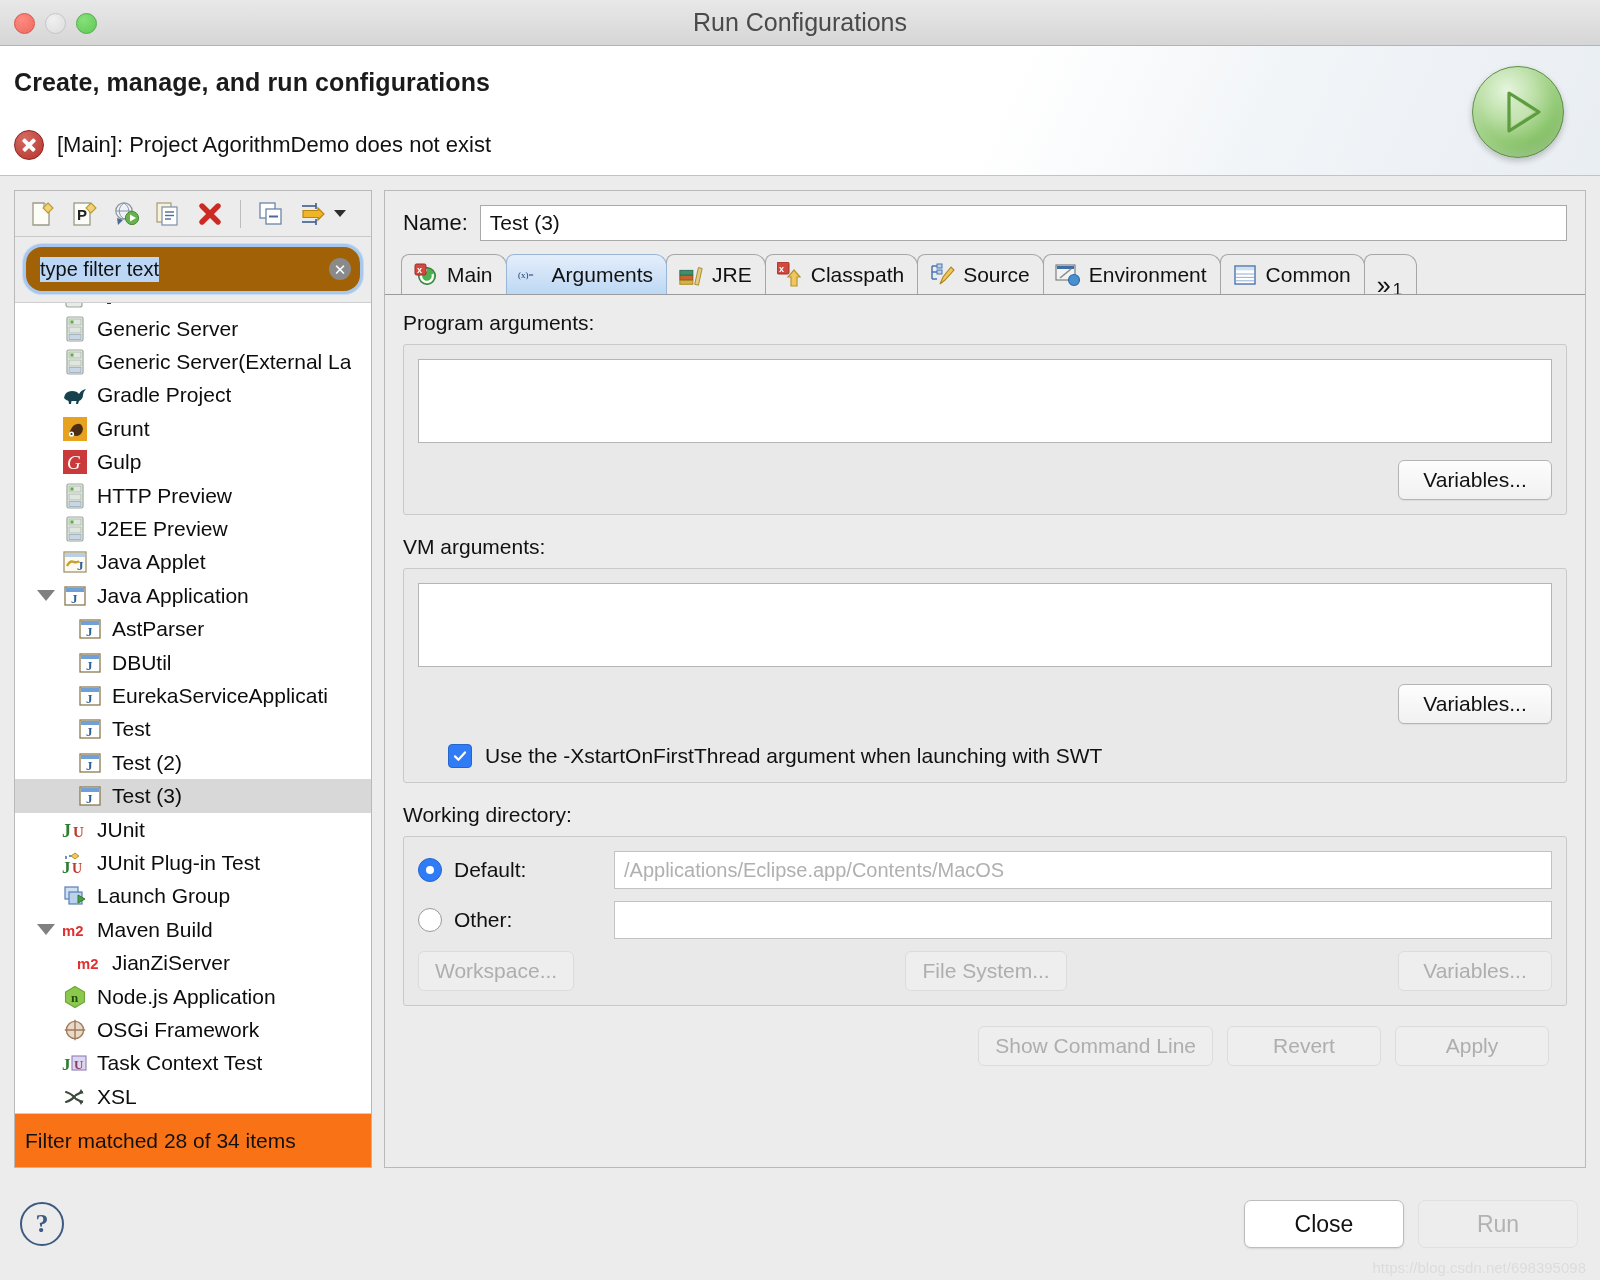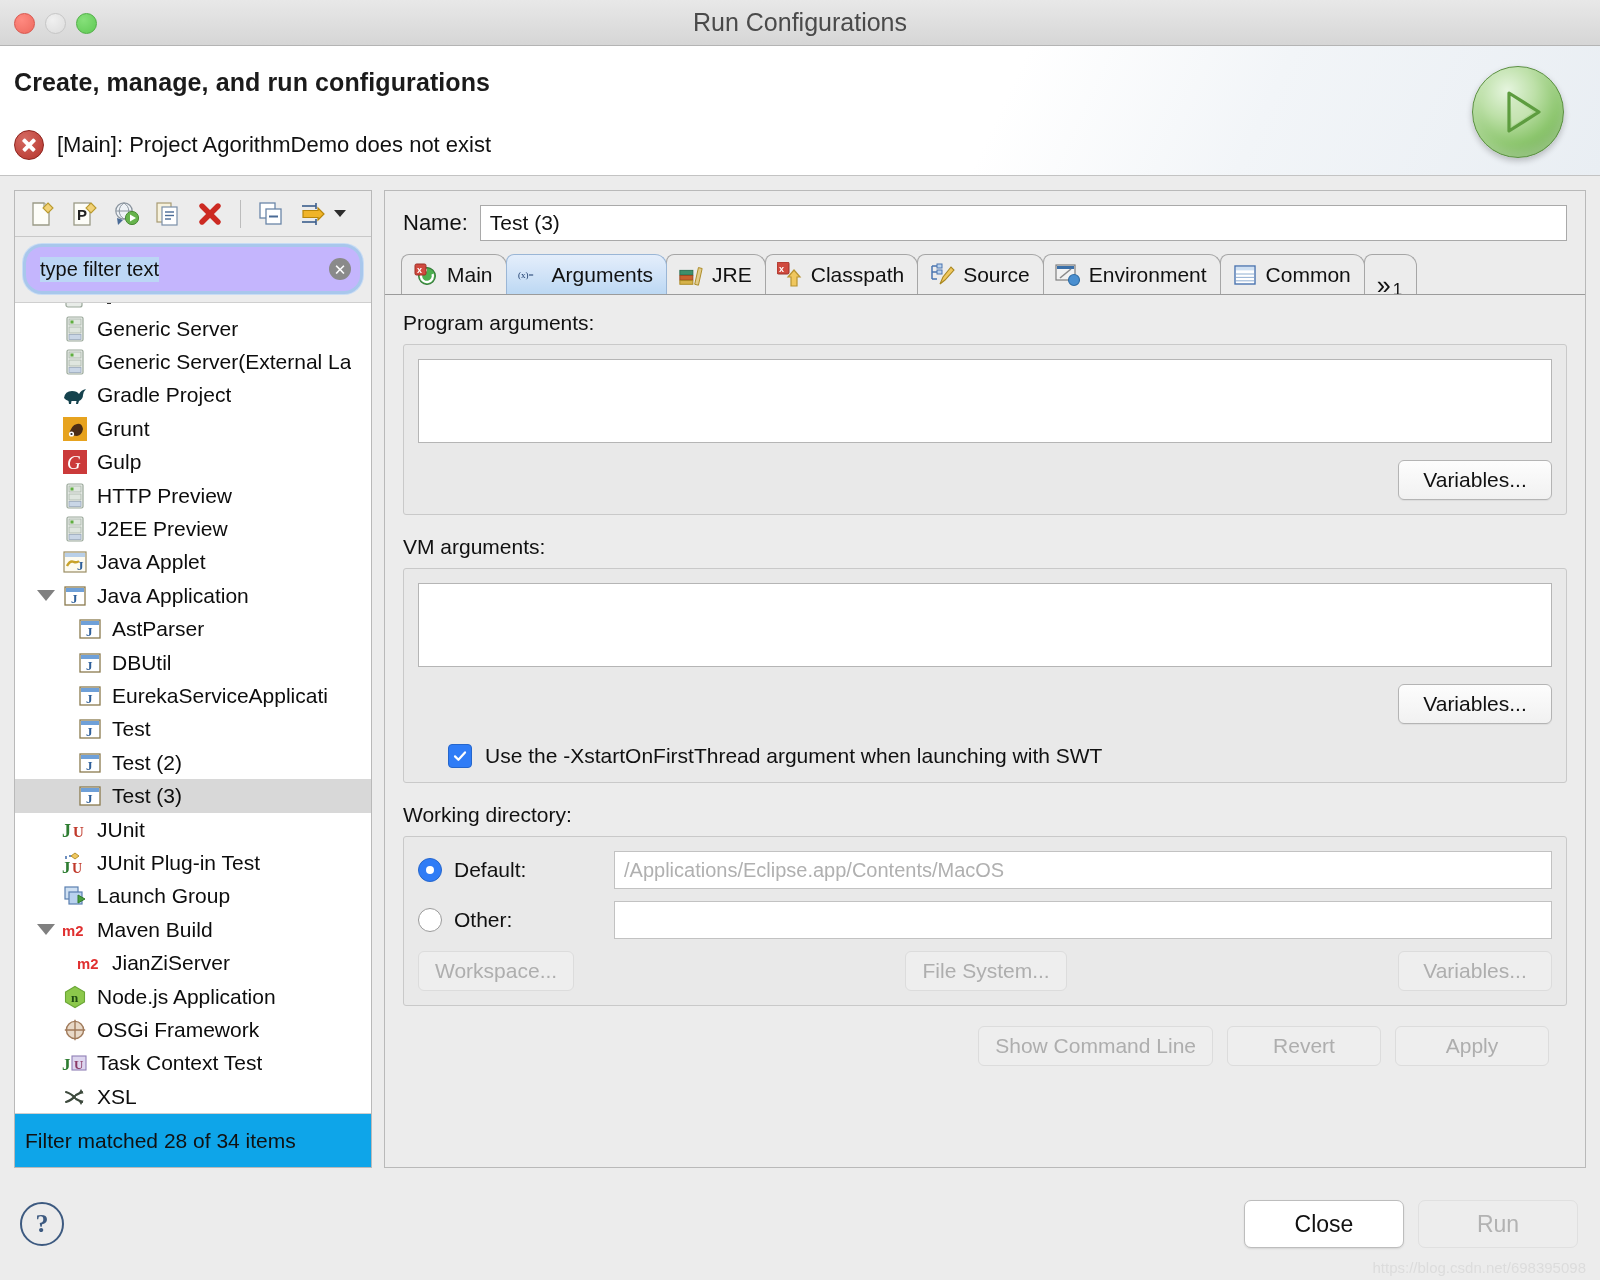--- a/index.html
+++ b/index.html
@@ -121,21 +121,21 @@
     border-top: 7px solid #2d2d2d;
   }
 
   .filter-wrap {
     padding: 7px 8px 8px 8px;
     background: #ececec;
   }
   .filter-box {
     position: relative;
     height: 50px;
-    background: #c4b5fd;
+    background: #a16207;
     border-radius: 19px;
     border: 3px solid #a8c7ec;
     box-shadow: 0 0 0 1px #c8dcf4;
     display: flex; align-items: center;
     padding: 0 38px 0 14px;
   }
   .filter-text-sel {
     font-size: 20px; color: #111; background: #bcd6f5; padding: 1px 0;
   }
   .filter-clear {
@@ -185,21 +185,21 @@
     width: 26px; height: 26px; margin-right: 9px; flex: 0 0 26px;
     display: flex; align-items: center; justify-content: center;
   }
   .tree-label { overflow: hidden; }
 
   .tree-status {
     flex: 0 0 54px; height: 54px;
     display: flex; align-items: center;
     padding-left: 10px;
     font-size: 21px; color: #111;
-    background: #0ea5e9;
+    background: #f97316;
     border-top: 1px solid #cfcfcf;
   }
 
   
   .right-panel {
     flex: 1 1 auto;
     display: flex; flex-direction: column;
     border: 1px solid #b9b9b9;
     background: #ececec;
     min-width: 0; min-height: 0;

